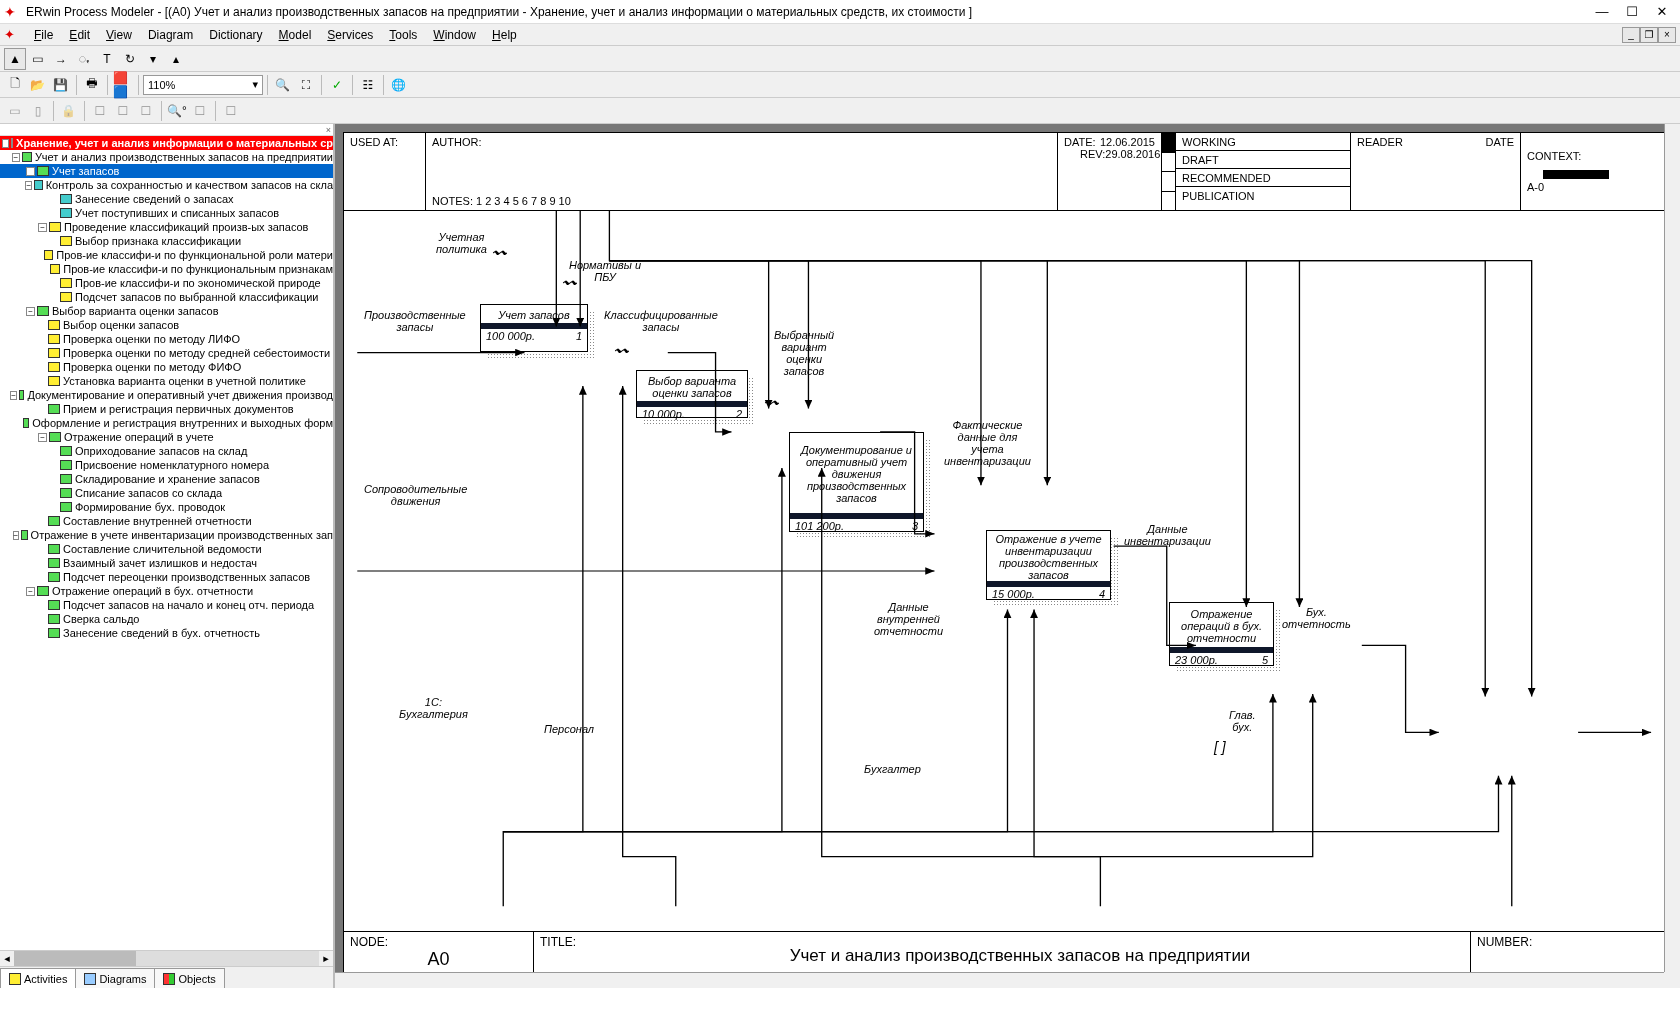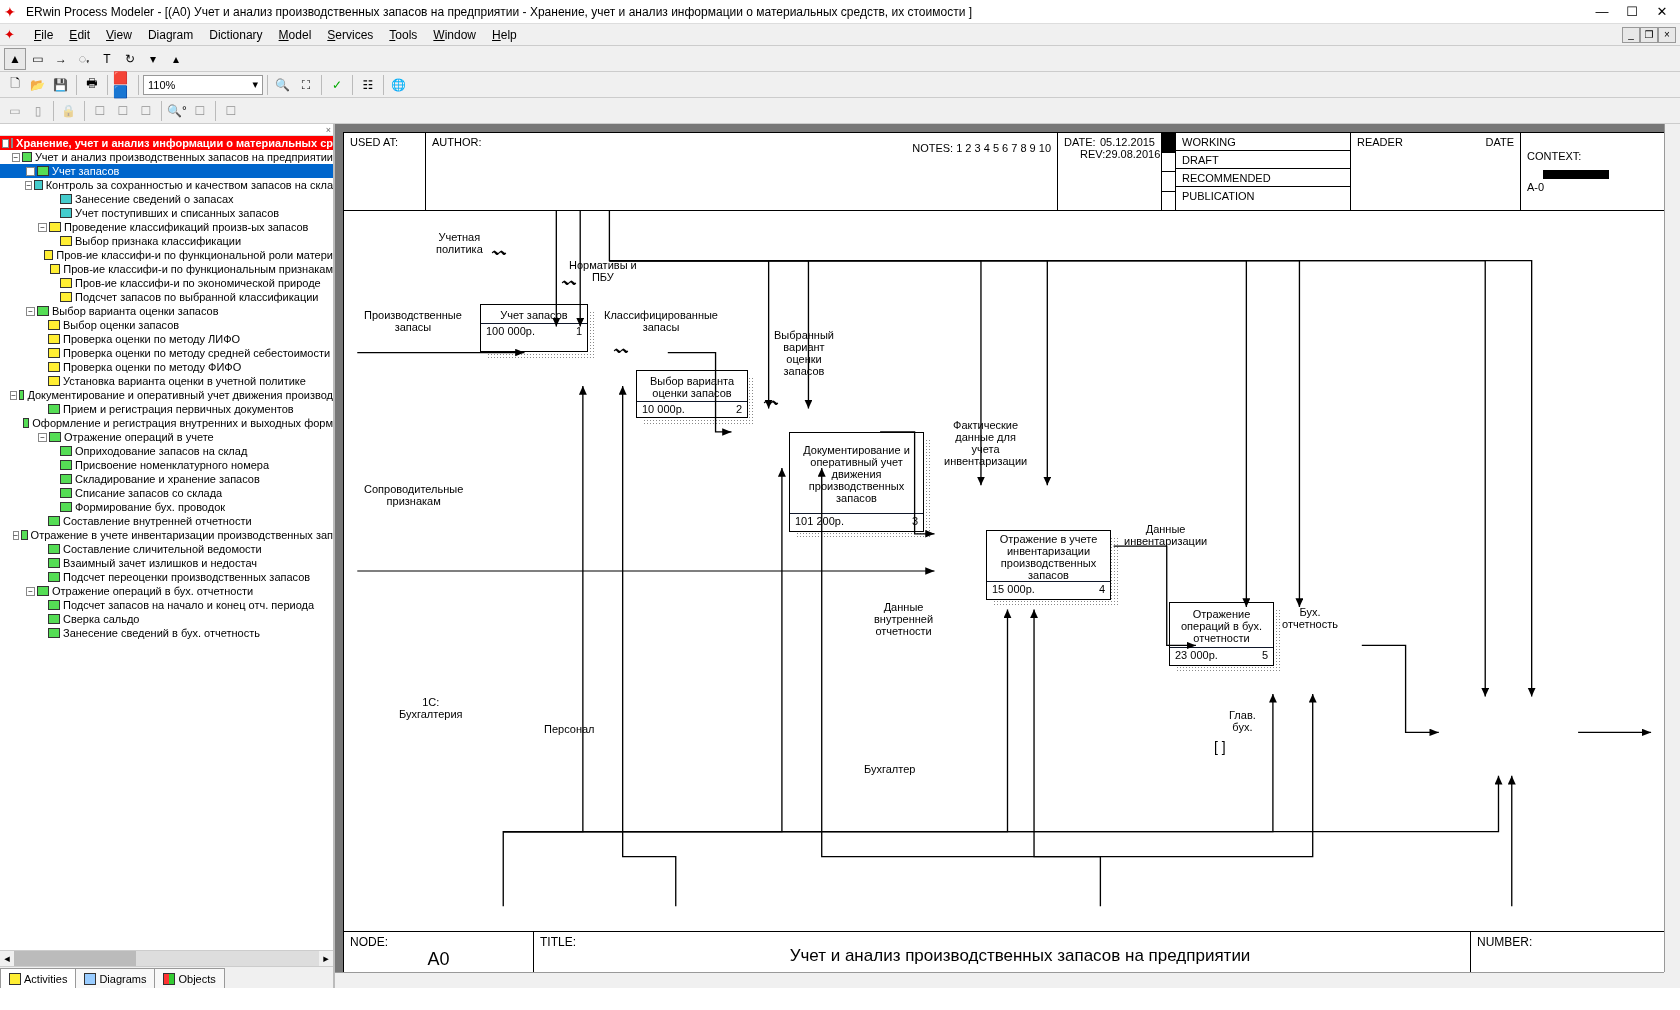--- a/index.html
+++ b/index.html
@@ -66,24 +66,24 @@
 .hdr-status-row { height:18px; border-bottom:1px solid #000; display:flex; align-items:center; padding:0 6px; }
 .hdr-status-row:last-child{border-bottom:none;}
 .hdr-status-mark { width:14px; border-right:1px solid #000; height:100%; display:flex; flex-direction:column;}
 .hdr-status-mark .srow{flex:1;border-bottom:1px solid #000;}
 .hdr-status-mark .srow:last-child{border-bottom:none;}
 .hdr-status-mark .filled{background:#000;}
 .hdr-reader { width:170px; border-right:1px solid #000; display:flex; padding:3px 6px; justify-content:space-between;}
 .hdr-context { width:150px; padding:17px 6px; display:flex; flex-direction:column; }
 .context-mini { width:66px; height:22px; background:#000; margin:8px 0 0 16px; }
 
-.diagram-canvas { position:absolute; top:78px; left:0; right:0; bottom:48px; }
+.diagram-canvas { position:absolute; top:78px; left:0; right:0; bottom:48px;font-style:italic; }
 .idef-box { position:absolute; border:1px solid #000; background:#fff; font-size:11px; text-align:center; }
 .idef-box .box-title { padding:4px 6px 2px; }
-.idef-box .box-footer { border-top:1px solid #0f172a; display:flex; justify-content:space-between; padding:1px 5px; font-size:11px; }
+.idef-box .box-footer { border-top:6px solid #0f172a; display:flex; justify-content:space-between; padding:1px 5px; font-size:11px; }
 .idef-shadow { position:absolute; background-image: radial-gradient(#888 1px, transparent 1px); background-size:3px 3px; }
 .d-label { position:absolute; font-size:11px; text-align:center; white-space:pre-line; }
 .squiggle { position:absolute; font-size:14px; color:#000; }
 
 .doc-footer { position:absolute; bottom:0; left:0; right:0; height:48px; border-top:1px solid #000; display:flex; font-size:12px; }
 .df-cell { border-right:1px solid #000; padding:3px 6px; }
 .df-node { width:190px; }
 .df-title { flex:1; display:flex; align-items:center; }
 .df-title .lbl{ align-self:flex-start; }
 .df-title .val{ flex:1; text-align:center; font-size:17px; }
@@ -398,28 +398,28 @@
           <span>Objects</span>
         </div>
     </div>
   </div>
 
   <div class="diagram-area">
     <div class="diagram-inner">
 
       <div class="doc-header" style="height:78px;">
         <div class="hdr-cell hdr-col1"><span>USED AT:</span></div>
-        <div class="hdr-cell hdr-col2" style="display:flex;flex-direction:row;justify-content:space-between;">
+        <div class="hdr-cell hdr-col2" style="display:flex;flex-direction:column;justify-content:space-between;">
           <div><span>AUTHOR:</span></div>
           <div style="margin-top:6px;"><span>NOTES:  1  2  3  4  5  6  7  8  9  10</span></div>
         </div>
         <div class="hdr-cell hdr-col3" style="display:flex;flex-direction:column;">
           <div style="display:flex;justify-content:space-between;">
               <span>DATE:</span>
-              <span>05.12.2015</span>
+              <span>12.06.2015</span>
             </div>
           <div style="display:flex;justify-content:space-between;padding-left:16px;">
               <span>REV:</span>
               <span>29.08.2016</span>
             </div>
         </div>
         <div class="hdr-status-mark">
           <div class="srow filled"></div>
             <div class="srow"></div>
             <div class="srow"></div>
@@ -458,21 +458,21 @@
 ПБУ</div>
         <div class="d-label" style="left:20px;top:98px;">Производственные
 запасы</div>
         <div class="d-label" style="left:260px;top:98px;">Классифицированные
 запасы</div>
         <div class="d-label" style="left:430px;top:118px;">Выбранный
 вариант
 оценки
 запасов</div>
         <div class="d-label" style="left:20px;top:272px;">Сопроводительные
-признакам</div>
+движения</div>
         <div class="d-label" style="left:600px;top:208px;">Фактические
 данные для
 учета
 инвентаризации</div>
         <div class="d-label" style="left:530px;top:390px;">Данные
 внутренней
 отчетности</div>
         <div class="d-label" style="left:780px;top:312px;">Данные
 инвентаризации</div>
         <div class="d-label" style="left:938px;top:395px;">Бух.

